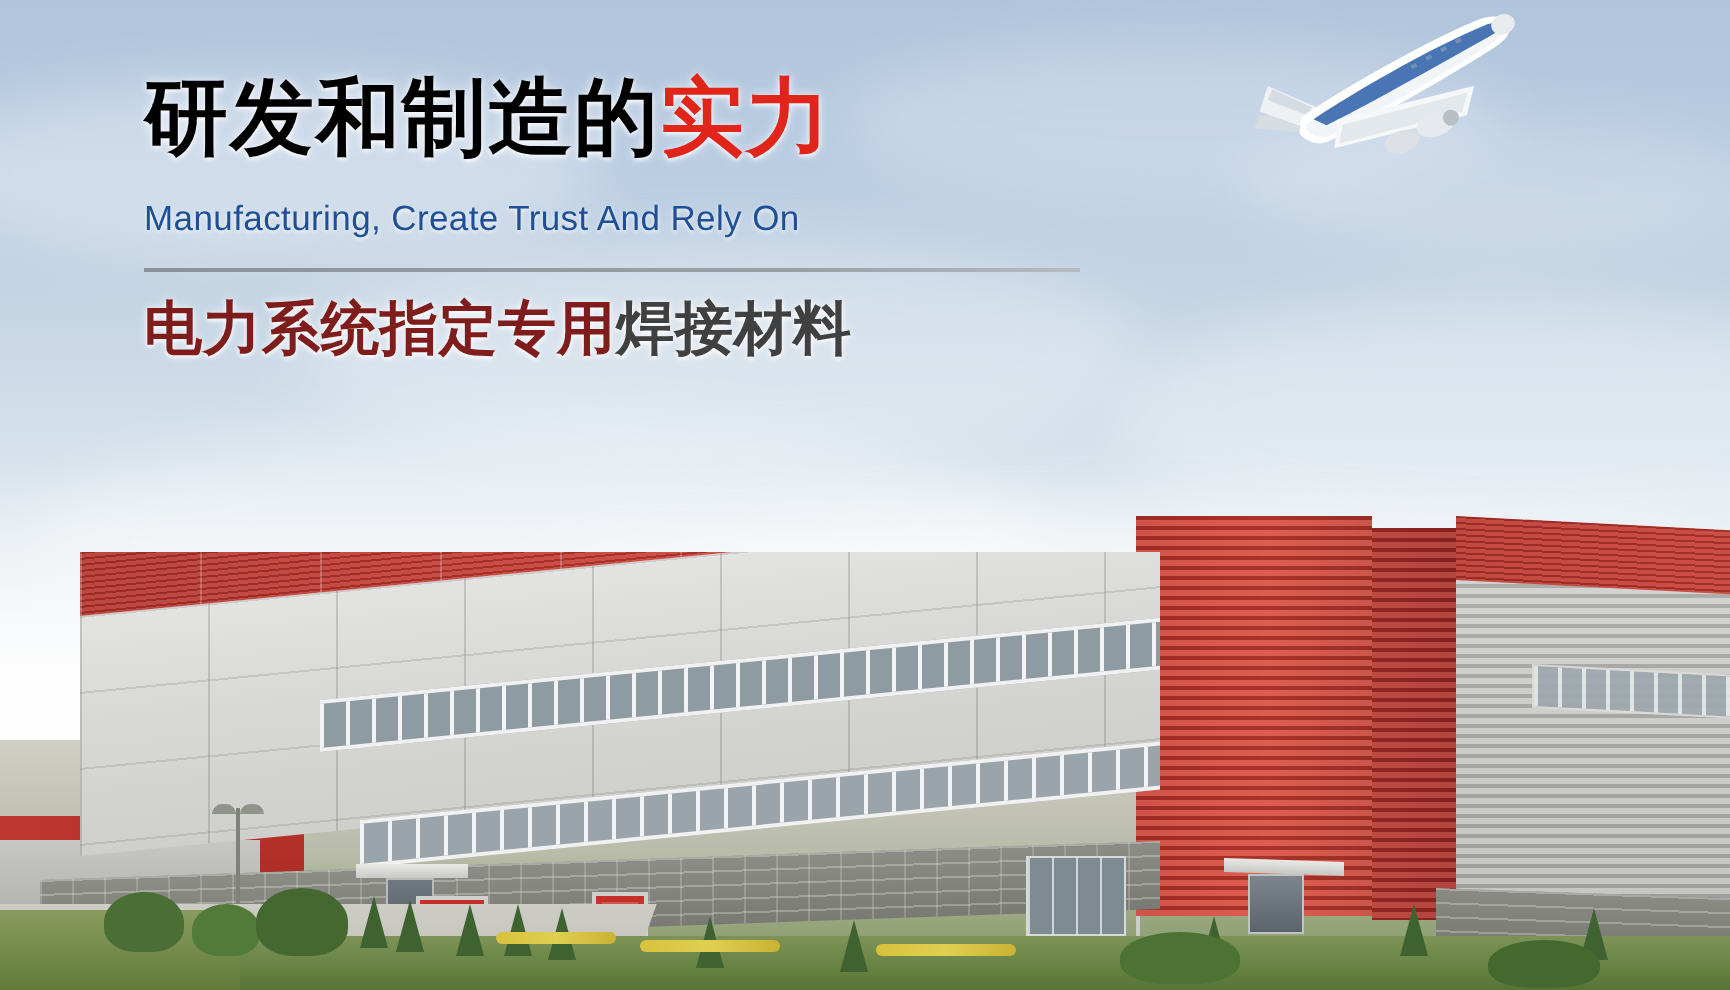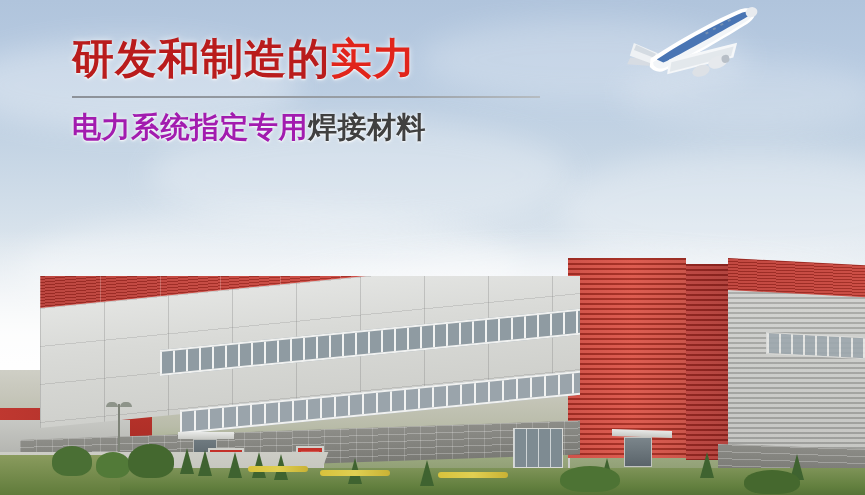--- a/index.html
+++ b/index.html
@@ -295,21 +295,21 @@
     z-index: 20;
   }
   .hl {
     font-size: 42px;
     font-weight: 700;
     line-height: 50px;
     letter-spacing: 1px;
     white-space: nowrap;
     text-shadow: 0 1px 2px rgba(255,255,255,.85), 0 0 6px rgba(255,255,255,.7);
   }
-  .hl .navy { color: #b91c1c; }
+  .hl .navy { color: #000000; }
   .hl .red  { color: #e1251b; }
   .hl-2 { font-size: 46px; line-height: 54px; margin-top: -2px; }
 
   .subtitle {
     margin-top: 12px;
     color: #1f4f96;
     font-size: 17.5px;
     line-height: 26px;
     font-weight: 400;
     letter-spacing: .2px;
@@ -325,21 +325,21 @@
 
   .tagline {
     margin-top: 11px;
     font-size: 29px;
     font-weight: 700;
     line-height: 36px;
     letter-spacing: .5px;
     white-space: nowrap;
     text-shadow: 0 1px 2px rgba(255,255,255,.9), 0 0 5px rgba(255,255,255,.75);
   }
-  .tagline .dark { color: #a21caf; }
+  .tagline .dark { color: #7f1d1d; }
   .tagline .red  { color: #404040; }
 </style>
 </head>
 <body>
 
 <div id="banner">
 
   <div class="sky">
     <div class="cloud c1"></div>
     <div class="cloud c2"></div>
@@ -450,20 +450,21 @@
   <div class="flowers" style="left:438px; top:472px; width:70px;"></div>
 
   <div class="textblock">
 
     <div class="hl">
       <span class="navy">研发和制造的</span><span class="red">实力</span>
     </div>
 
 
     <div class="subtitle">
+      <div>Manufacturing, Create Trust And Rely On</div>
     </div>
 
     <div class="rule"></div>
 
     <div class="tagline">
       <span class="dark">电力系统指定专用</span><span class="red">焊接材料</span>
     </div>
 
   </div>
 

